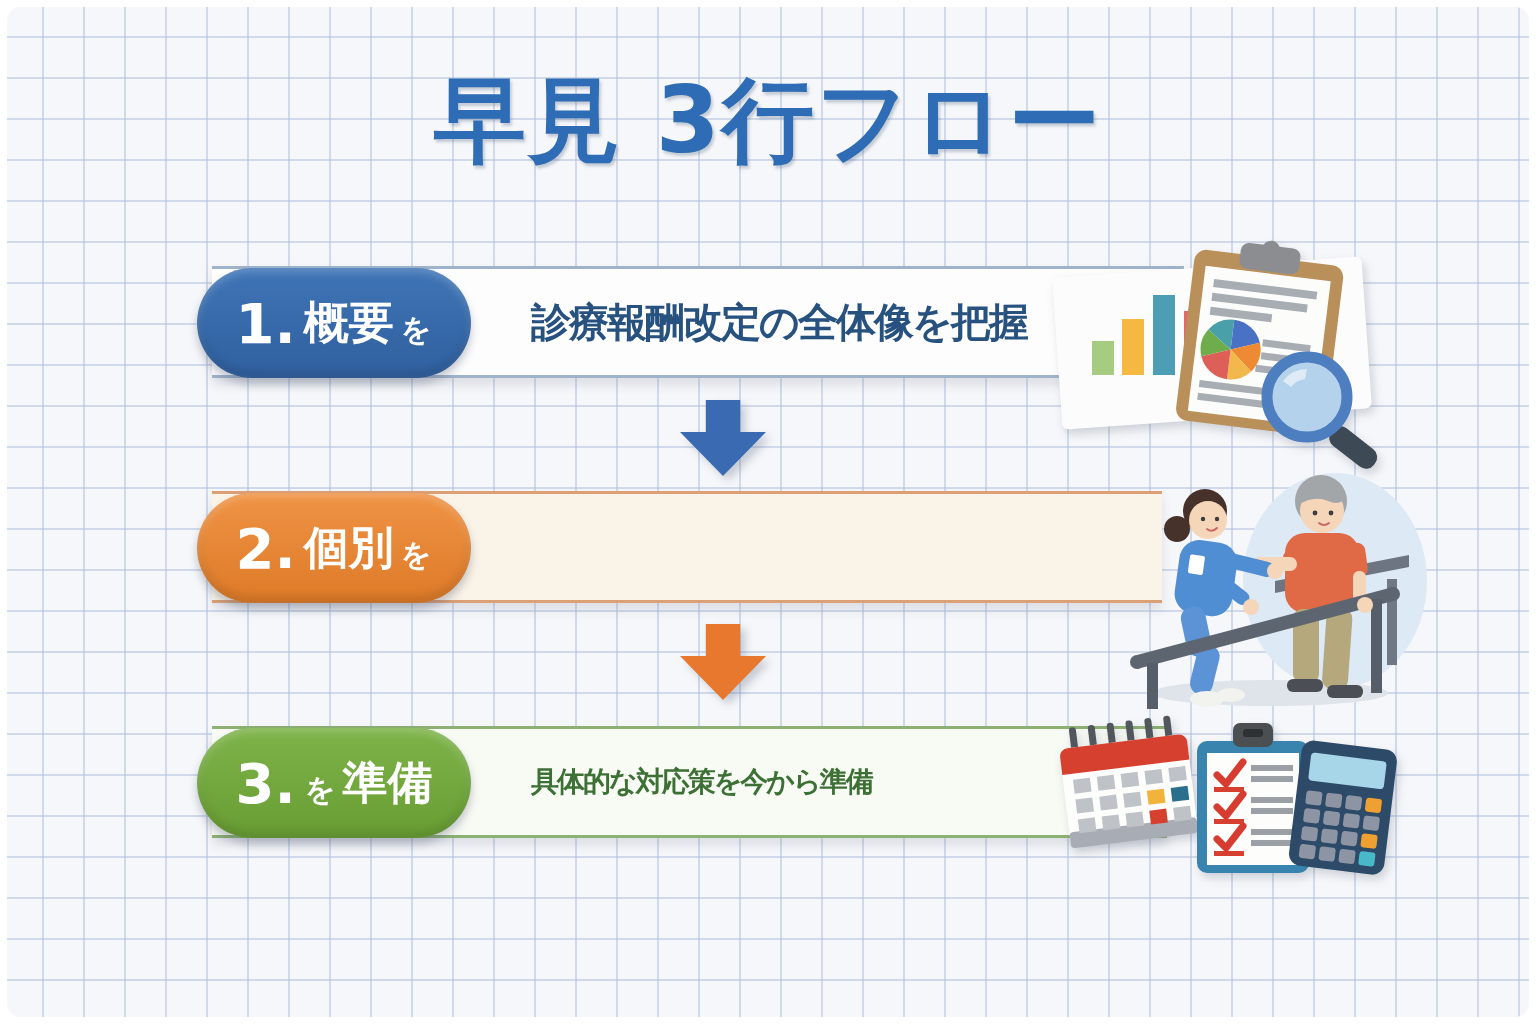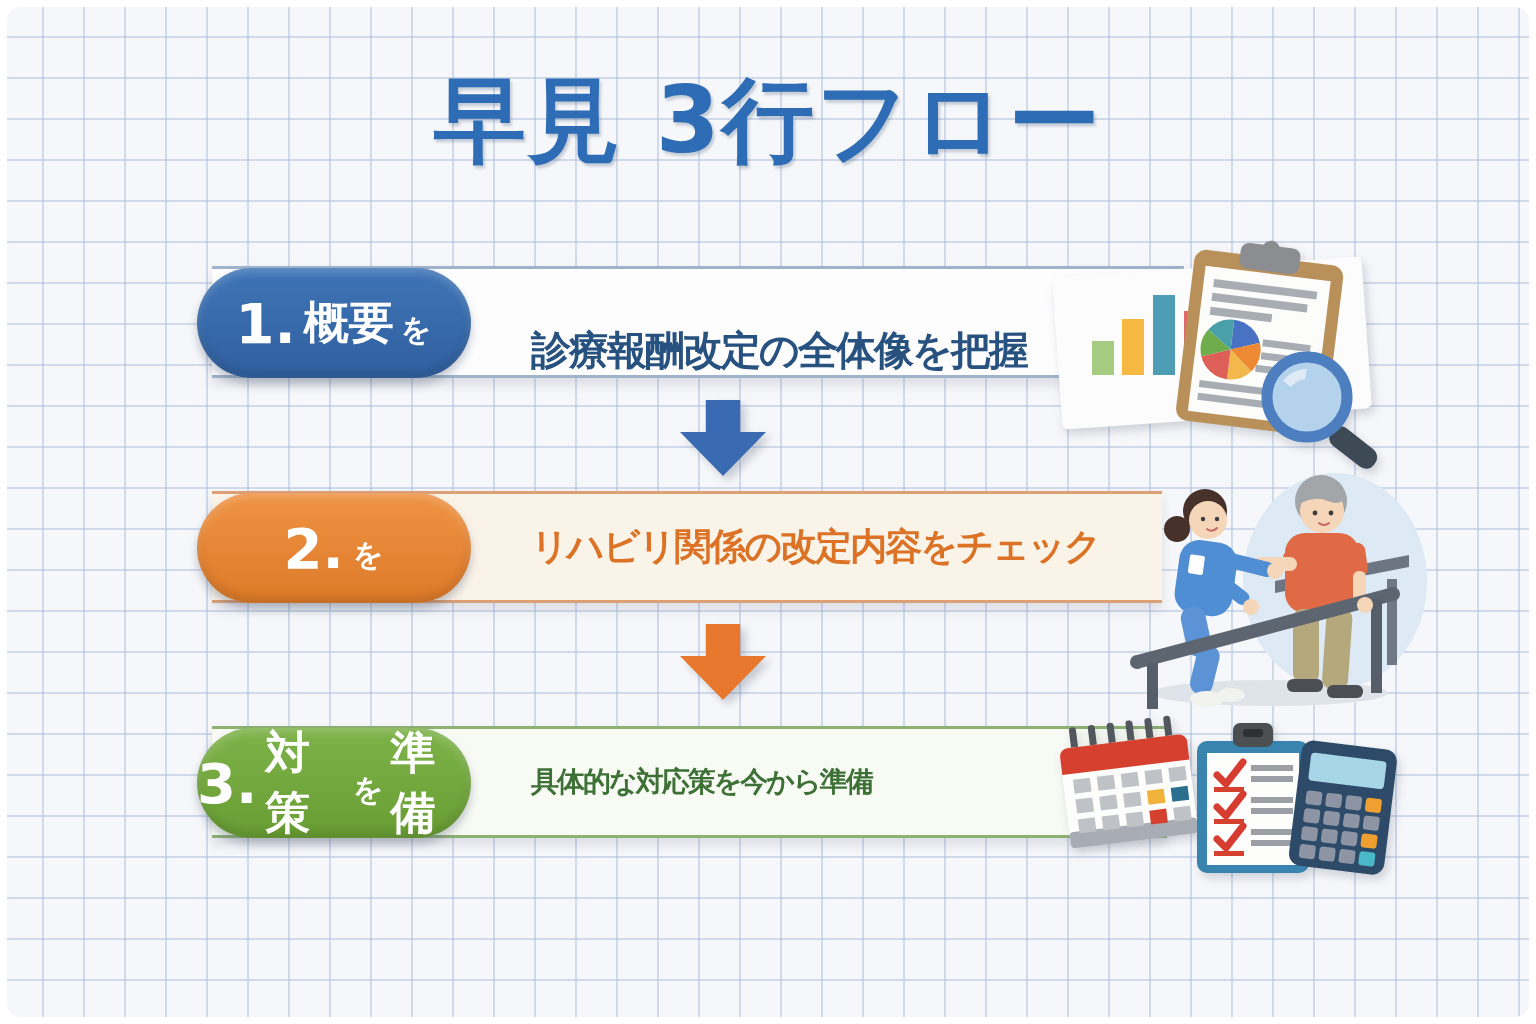--- a/index.html
+++ b/index.html
@@ -33,21 +33,21 @@
     box-shadow:0 6px 9px rgba(70,85,110,.32), inset 0 -6px 10px rgba(0,0,0,.12), inset 0 4px 8px rgba(255,255,255,.22); }
   .pill1 { top:261px; background:linear-gradient(180deg,#3e74b6,#30609f); }
   .pill2 { top:486px; background:linear-gradient(180deg,#ef9344,#dd7a28); }
   .pill3 { top:721px; background:linear-gradient(180deg,#7eb34a,#689d33); }
   .pnum { font-size:56px; font-weight:900; margin-right:2px; }
   .ppart { font-size:45px; font-weight:800; }
   .pparticle { font-size:30px; font-weight:800; align-self:center; margin:14px 1px 0 1px; }
   
   .desc { position:absolute; left:524px; height:112px; display:flex; align-items:center;
     font-weight:800; letter-spacing:-2px; white-space:nowrap; }
-  .desc1 { top:259px; color:#27517f; font-size:40px;margin-top:28px; }
+  .desc1 { top:259px; color:#27517f; font-size:40px; }
   .desc2 { top:484px; color:#dc7226; font-size:37px; }
   .desc3 { top:719px; color:#3c7035; font-size:28px; }
   
   .arrow { position:absolute; left:673px; width:86px; height:76px;
     filter:drop-shadow(5px 5px 4px rgba(70,85,110,.28)); }
   .arrow-shape { display:block; width:100%; height:100%;
     clip-path:polygon(30% 0,70% 0,70% 42%,100% 42%,50% 100%,0 42%,30% 42%); }
   .arrow1 { top:393px; } .arrow1 .arrow-shape { background:#3a6ab2; }
   .arrow2 { top:617px; } .arrow2 .arrow-shape { background:#e8782e; }
   
@@ -119,23 +119,23 @@
       </svg>
     </div>
 
     <div class="arrow arrow1">
       <span class="arrow-shape"></span>
     </div>
 
     <div class="strip strip2"></div>
     <div class="pill pill2">
       <span class="pnum">2.</span>
+      <span class="ppart">個別</span>
       <span class="pparticle">を</span>
     </div>
-    <div class="desc desc2">リハビリ関係の改定内容をチェック</div>
 
     <div class="illus illus2">
       <svg width="300" height="252" viewBox="0 0 300 252">
         <ellipse cx="210" cy="122" rx="92" ry="108" fill="#dde9f4"></ellipse>
         <ellipse cx="145" cy="234" rx="118" ry="13" fill="#dfe3ea"></ellipse>
 
         <rect x="262" y="120" width="10" height="86" fill="#707885"></rect>
         <polygon points="150,122 284,96 284,108 150,134" fill="#6d7582"></polygon>
 
         <g>
@@ -186,21 +186,20 @@
       </svg>
     </div>
 
     <div class="arrow arrow2">
       <span class="arrow-shape"></span>
     </div>
 
     <div class="strip strip3"></div>
     <div class="pill pill3">
       <span class="pnum">3.</span>
-      <span class="ppart">対策</span>
       <span class="pparticle">を</span>
       <span class="ppart">準備</span>
     </div>
     <div class="desc desc3">具体的な対応策を今から準備</div>
 
     <div class="illus illus3">
       <svg class="soft-shadow" width="352" height="162" viewBox="0 0 352 162">
 
         <g transform="rotate(-7 74 76)">
           <g fill="#52575e">

